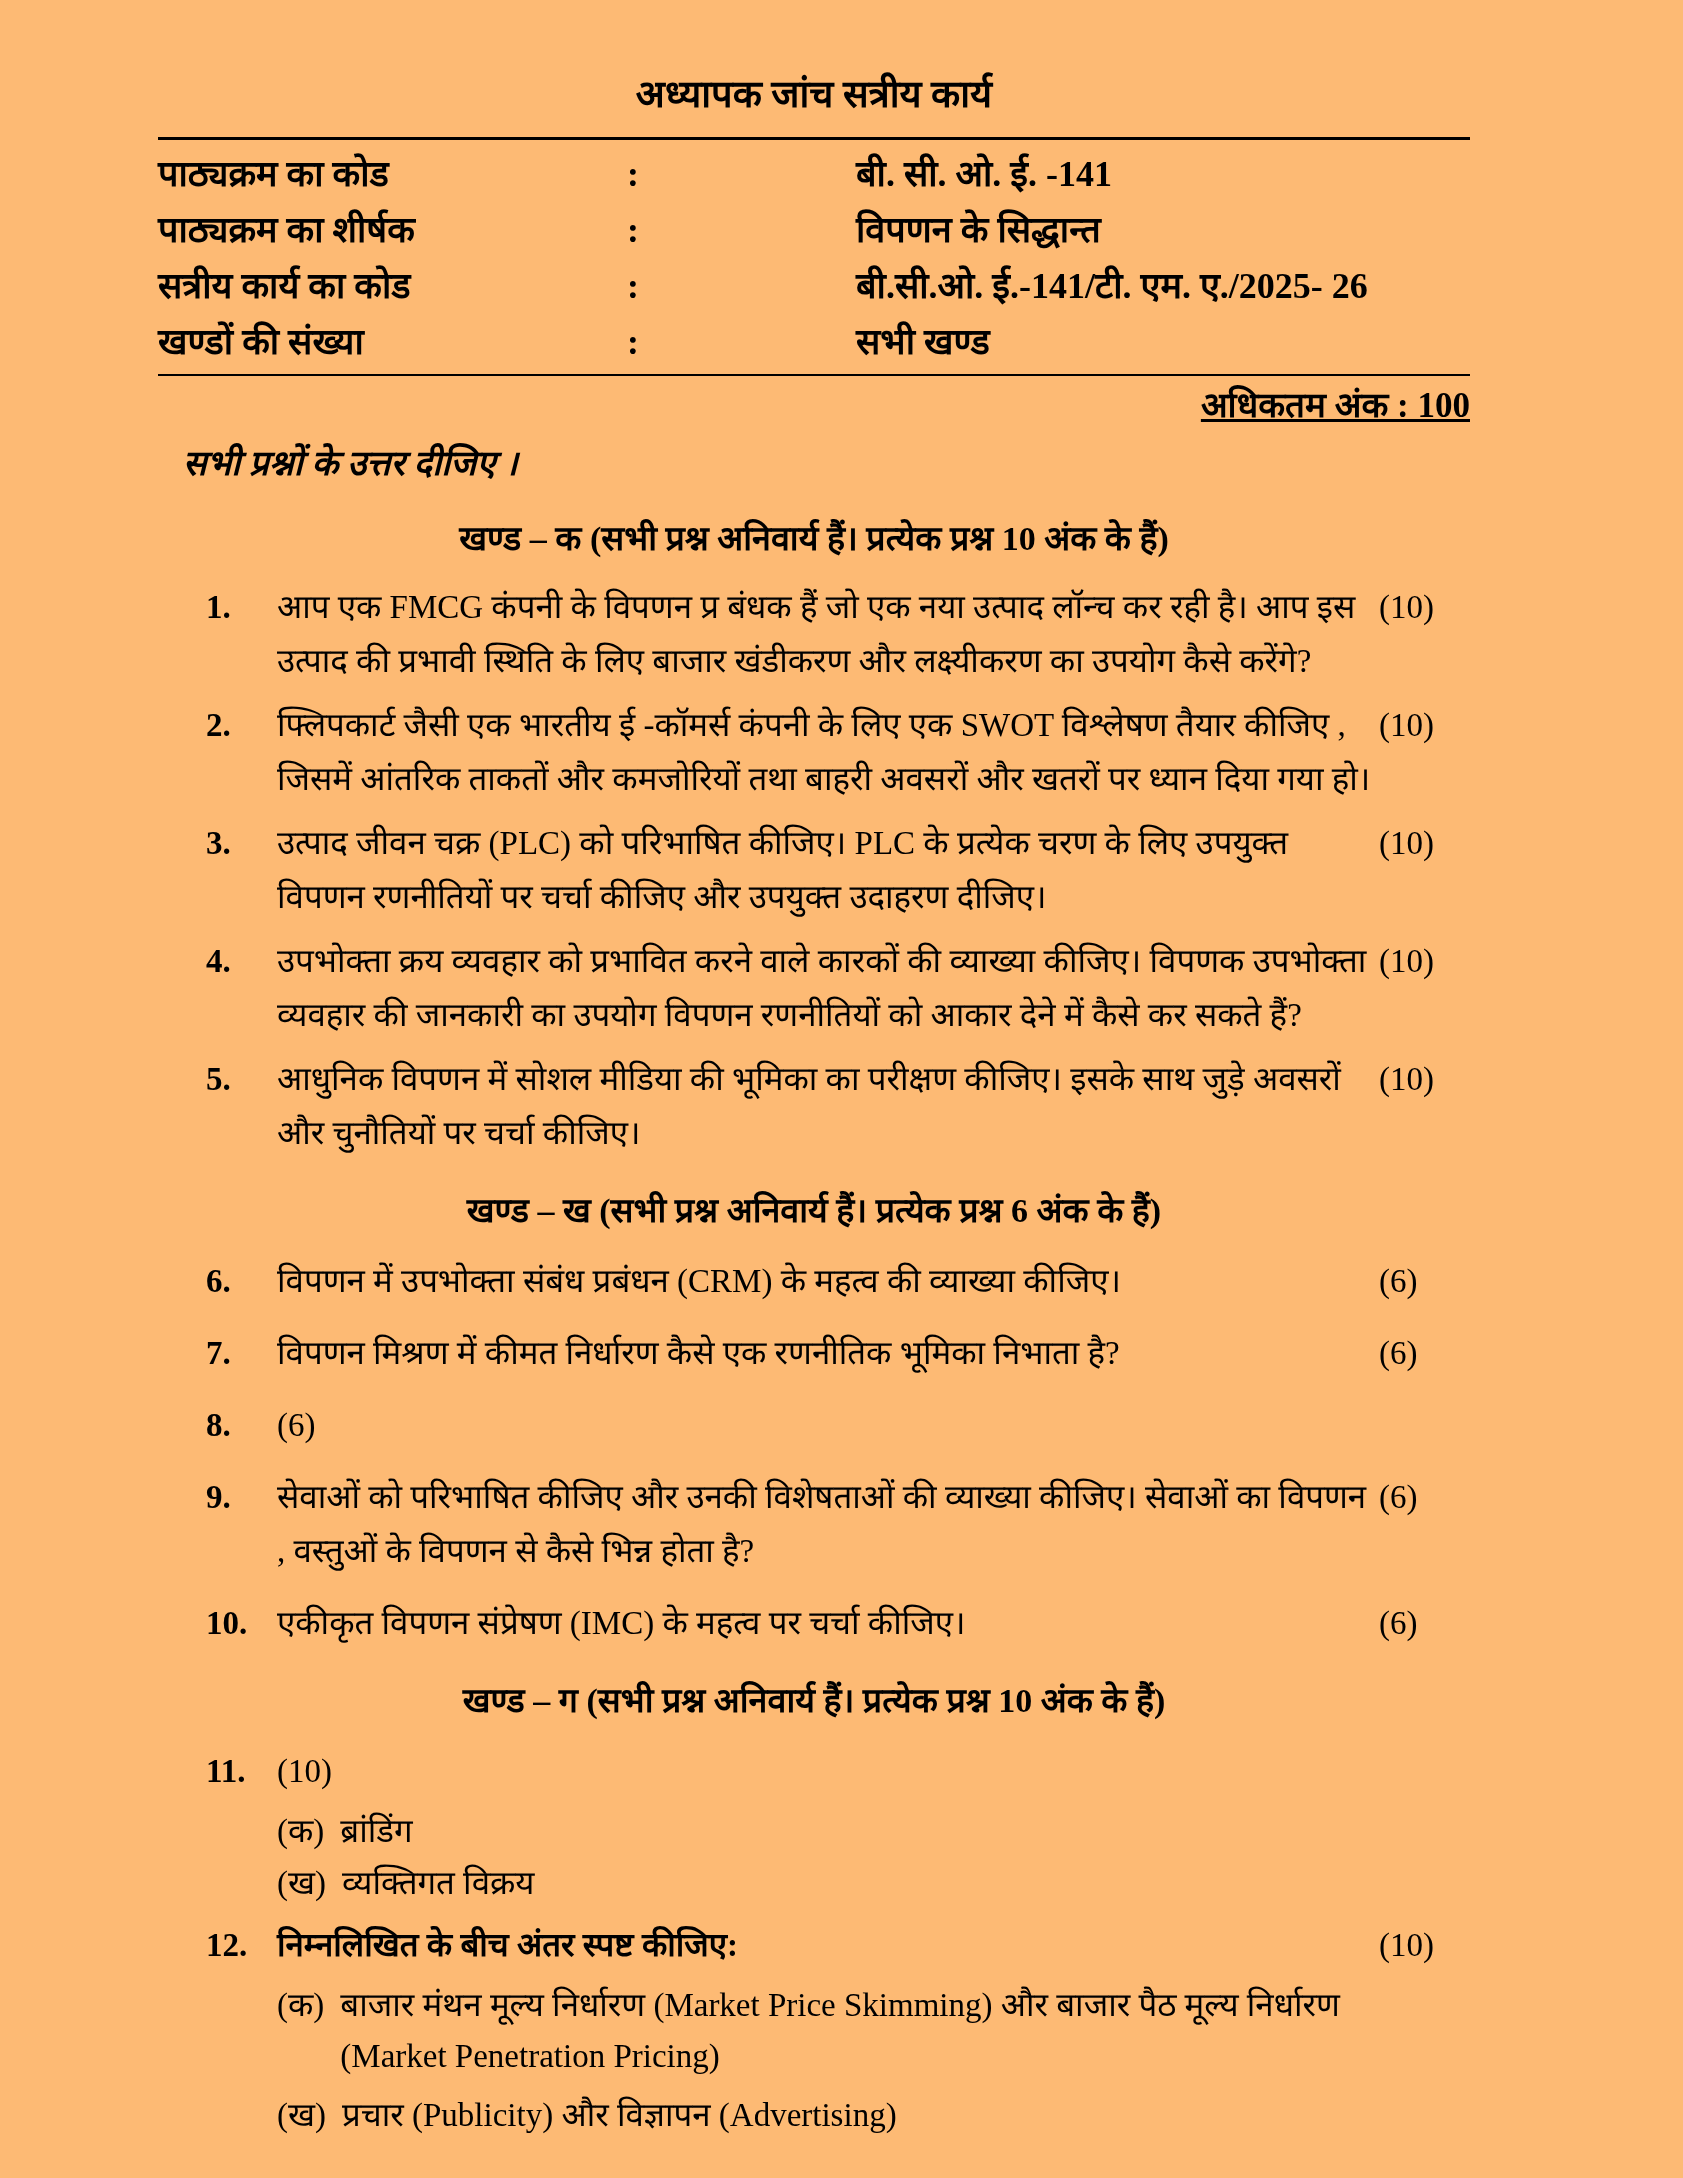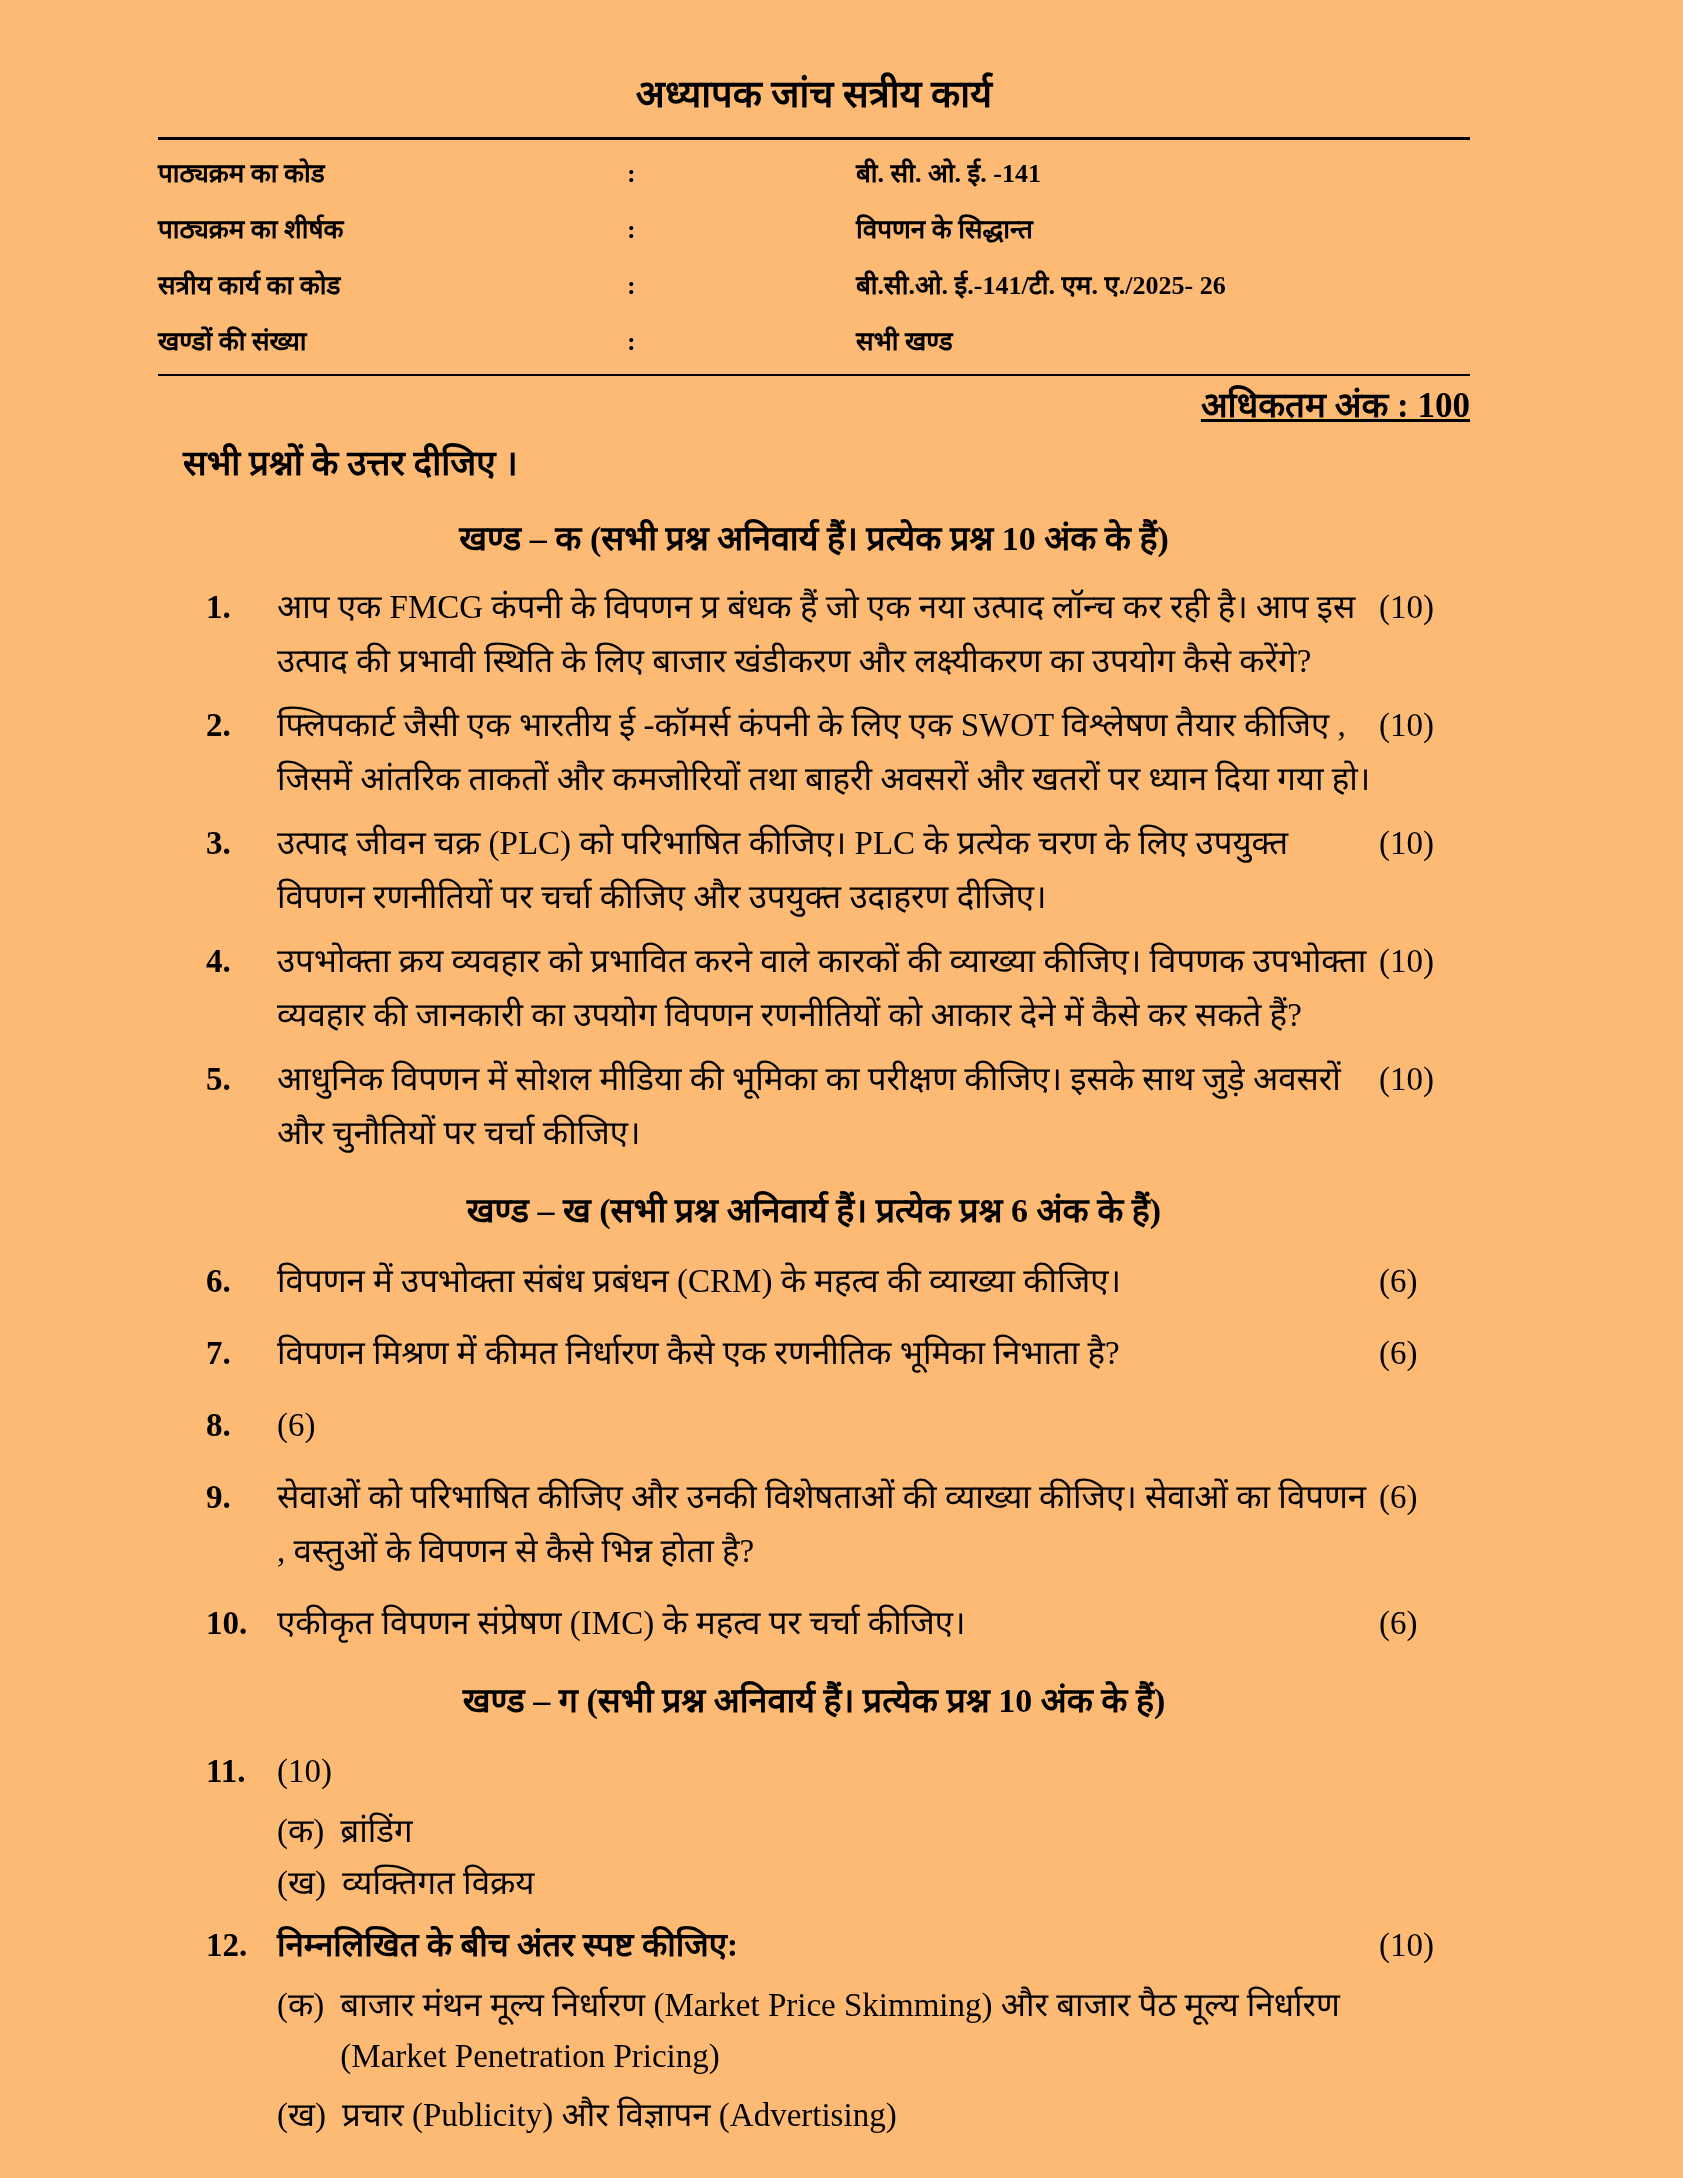--- a/index.html
+++ b/index.html
@@ -20,33 +20,33 @@
   }
   .rule {
     width:1312px; height:0;
     border-top:3px solid #000;
     margin-top:18px;
   }
   .rule.thin { border-top-width:2px; margin-top:4px; }
   .meta { margin-top:6px; }
   .meta-row {
     display:grid; grid-template-columns:465px 208px 1fr;
-    font-weight:bold; font-size:26px; line-height:56px;
+    font-weight:bold; font-size:36px; line-height:56px;
   }
   .meta-colon { text-align:left; padding-left:4px; }
   .meta-value { padding-left:25px; }
   .max-marks {
     width:1312px; text-align:right;
     font-weight:bold; font-size:35px; line-height:48px;
     margin-top:6px;
     text-decoration:underline;
   }
   .instruction {
     font-weight:bold; font-size:35px; line-height:48px;
-    margin-top:10px; padding-left:25px;
+    margin-top:10px; padding-left:25px;font-style:italic;
   }
   .section-heading {
     width:1312px; text-align:center;
     font-weight:bold; font-size:34px; line-height:50px;
     margin-top:26px;
   }
   .question {
     display:grid; grid-template-columns:71px 1102px 1fr;
     padding-left:48px;
     font-size:33px; line-height:54px;

